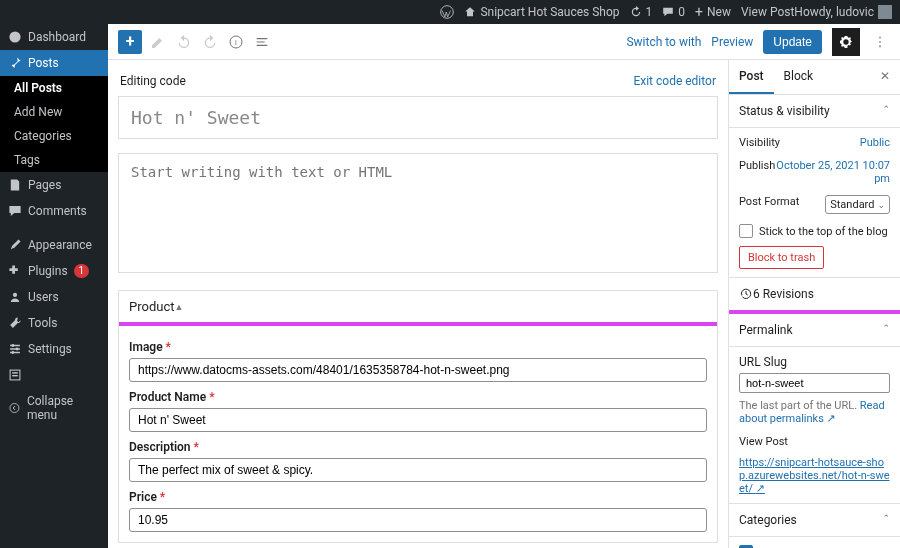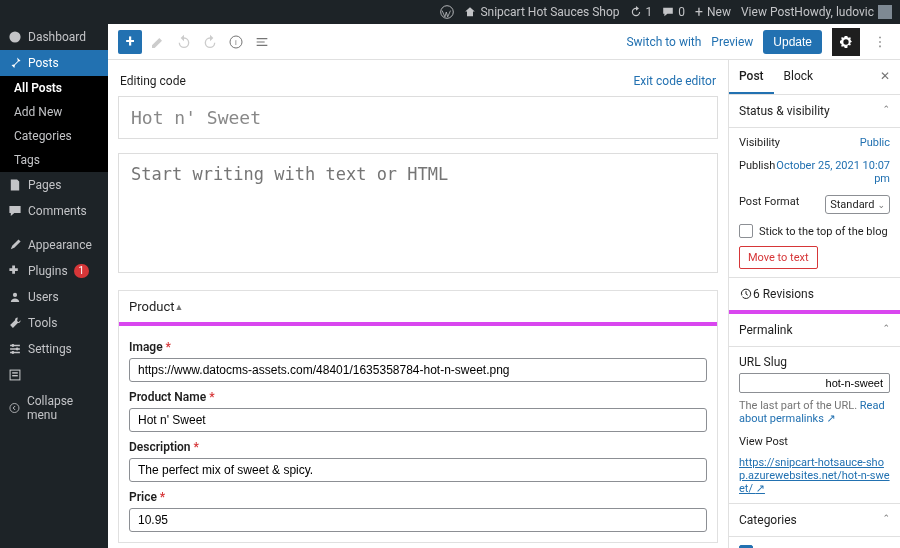--- a/index.html
+++ b/index.html
@@ -30,21 +30,21 @@
 .tb-right { display: flex; align-items: center; gap: 10px; }
 .link-btn { color: #2271b1; cursor: pointer; font-size: 12px; }
 .btn-primary { background: #2271b1; color: #fff; padding: 5px 10px; border-radius: 3px; cursor: pointer; font-size: 12px; border: none; }
 .gear-btn { width: 28px; height: 28px; background: #1e1e1e; color: #fff; display: flex; align-items: center; justify-content: center; cursor: pointer; }
 
 .editor-scroll { flex: 1; display: flex; overflow: hidden; }
 .editor-main { flex: 1; overflow-y: auto; padding: 10px; }
 .editing-row { display: flex; justify-content: space-between; font-size: 12px; padding: 4px 2px 8px; }
 .exit-link { color: #2271b1; cursor: pointer; }
 .title-input { width: 100%; border: 1px solid #ddd; padding: 10px 12px; font-family: Menlo, Consolas, monospace; font-size: 18px; color: #888; }
-.body-textarea { width: 100%; height: 120px; border: 1px solid #ddd; margin-top: 14px; padding: 10px 12px; font-family: Menlo, Consolas, monospace; font-size: 17px; color: #3b82f6; resize: none; }
+.body-textarea { width: 100%; height: 120px; border: 1px solid #ddd; margin-top: 14px; padding: 10px 12px; font-family: Menlo, Consolas, monospace; font-size: 14px; color: #3b82f6; resize: none; }
 .metabox { border: 1px solid #e0e0e0; border-top: none; margin-top: 14px; }
 .metabox-header { display: flex; align-items: center; padding: 8px 10px; border-top: 1px solid #e0e0e0; border-bottom: 4px solid #d946ef; cursor: pointer; font-size: 13px; }
 .metabox-body { padding: 6px 10px 10px; }
 .field-label { font-size: 12px; font-weight: 600; margin-top: 8px; }
 .req { color: #d63638; }
 .field-input { width: 100%; border: 1px solid #8c8f94; border-radius: 3px; padding: 4px 8px; font-size: 12px; margin-top: 4px; }
 
 .settings { width: 172px; border-left: 1px solid #e0e0e0; overflow-y: auto; font-size: 12px; }
 .settings-tabs { display: flex; border-bottom: 1px solid #e0e0e0; position: relative; }
 .settings-tab { padding: 9px 10px; cursor: pointer; font-size: 12px; color: #1e1e1e; }
@@ -57,21 +57,21 @@
 .select-box { border: 1px solid #8c8f94; border-radius: 3px; padding: 2px 4px; font-size: 11px; display: flex; align-items: center; gap: 3px; cursor: pointer; }
 .chk-row { display: flex; align-items: center; gap: 6px; font-size: 11px; margin-bottom: 8px; }
 .chk { width: 14px; height: 14px; border: 1px solid #8c8f94; border-radius: 2px; cursor: pointer; display: inline-flex; align-items: center; justify-content: center; }
 .chk.checked { background: #2271b1; border-color: #2271b1; color: #fff; font-size: 10px; }
 .trash-btn { border: 1px solid #d63638; color: #d63638; padding: 4px 8px; border-radius: 2px; cursor: pointer; font-size: 11px; display: inline-block; }
 .rev-row { display: flex; align-items: flex-end; padding: 9px 10px; border-bottom: 4px solid #d946ef; cursor: pointer; }
 .hint { color: #757575; font-size: 11px; margin-top: 6px; }
 .hint a { color: #2271b1; text-decoration: none; }
 .full-url { color: #2271b1; font-size: 11px; text-decoration: underline; word-break: break-all; display: block; margin-top: 8px; cursor: pointer; }
 .caret { font-size: 9px; color: #757575; }
-.slug-input { width: 100%; border: 1px solid #8c8f94; border-radius: 2px; padding: 3px 6px; font-size: 11px; margin-top: 4px; text-align: right; }
+.slug-input { width: 100%; border: 1px solid #8c8f94; border-radius: 2px; padding: 3px 6px; font-size: 11px; margin-top: 4px; }
 </style>
 </head>
 <body>
 
 <div class="admin-bar">
   <div class="admin-bar-left">
     <span class="bar-item">
         <svg width="14" height="14" viewBox="0 0 20 20">
           <circle cx="10" cy="10" r="9" fill="none" stroke="#c3c4c7" stroke-width="1.3"></circle>
           <path d="M3 8l4 9 2-7 2 7 4-9" fill="none" stroke="#c3c4c7" stroke-width="1.1"></path>
@@ -291,21 +291,21 @@
               <span>Post Format</span>
               <span class="select-box">
                 <span>Standard</span>
                 <span class="caret">⌄</span>
               </span>
             </div>
           <div class="chk-row">
               <span class="chk"></span>
               <span>Stick to the top of the blog</span>
             </div>
-          <div class="trash-btn">Move to text</div>
+          <div class="trash-btn">Block to trash</div>
         </div>
 
         <div class="rev-row">
           <svg width="14" height="14" viewBox="0 0 24 24">
               <path fill="none" stroke="#1e1e1e" stroke-width="1.7" d="M12 7v5l3 2M4 12a8 8 0 1 1 2 5"></path>
               <path fill="#1e1e1e" d="M3 13l3-1-1 3z"></path>
             </svg>
           <span>6 Revisions</span>
         </div>
 

